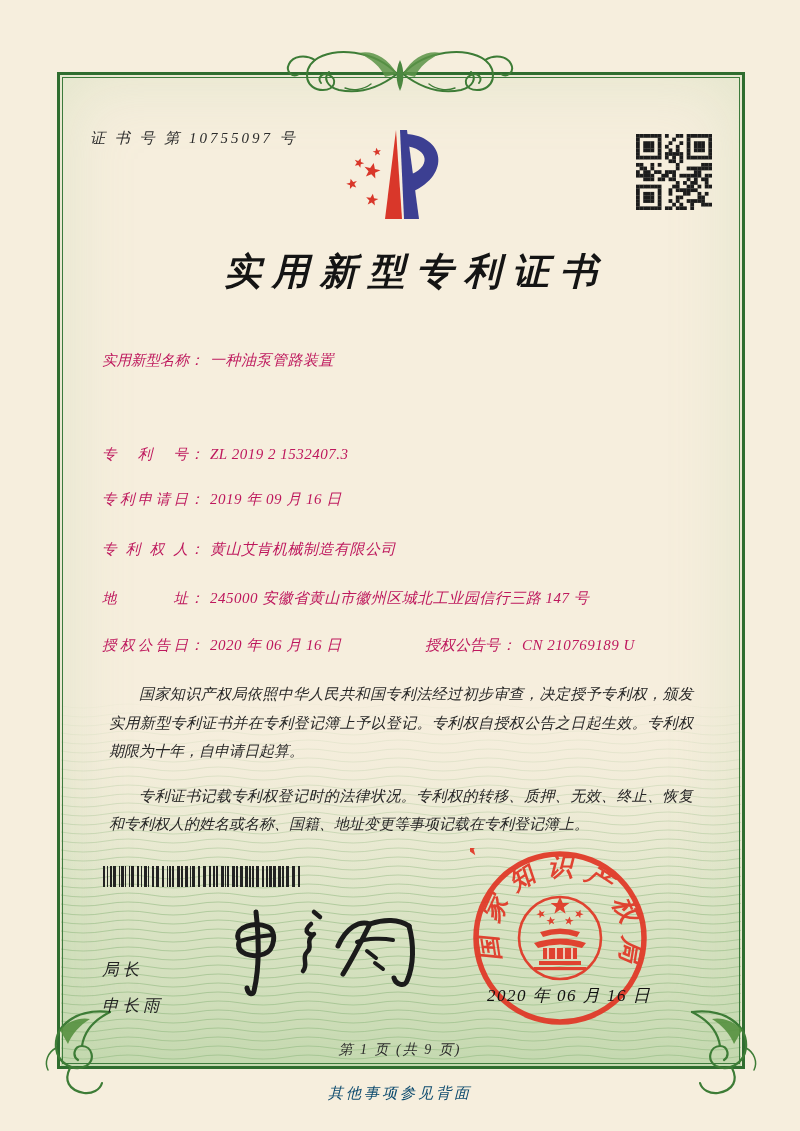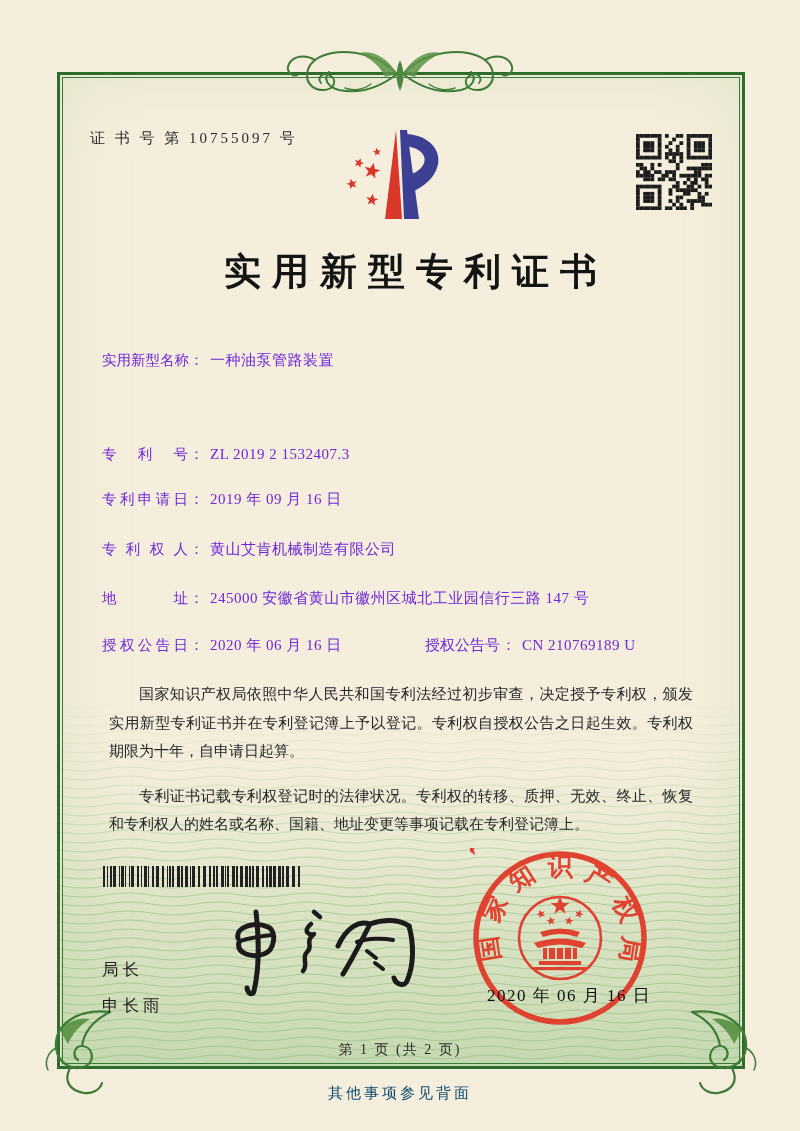--- a/index.html
+++ b/index.html
@@ -1,31 +1,31 @@
 <!DOCTYPE html>
 <html><head>
 <meta charset="utf-8">
 <style>
   html,body{margin:0;padding:0;}
   body{background:#e9e2cf;font-family:"Liberation Serif","DejaVu Serif",serif;}
-  .page{position:relative;width:800px;height:1131px;background:#f6eedd;overflow:hidden;margin:0 auto;}
+  .page{position:relative;width:800px;height:1131px;background:#f6eedd;overflow:hidden;margin:0 auto;font-style:italic;}
   
   .frame{position:absolute;left:57px;top:72px;width:688px;height:997px;border:3px solid #2f6d2f;box-sizing:border-box;box-shadow:inset 0 0 70px rgba(170,205,150,.28);}
   .frame-inner{position:absolute;inset:2px;border:1px solid #3c7a3c;}
   
   .band{position:absolute;left:61px;top:700px;width:680px;height:366px;pointer-events:none;
         background:linear-gradient(to bottom,rgba(205,226,188,0) 0%,rgba(199,221,180,.45) 45%,rgba(185,212,165,.75) 100%);}
   .band svg{position:absolute;inset:0;}
   .band .fade{position:absolute;left:0;top:0;width:100%;height:55%;
         background:linear-gradient(to bottom,rgba(246,238,221,.95),rgba(246,238,221,0));}
   .cert-no{position:absolute;left:90px;top:129px;font-size:15px;letter-spacing:3px;color:#2b2b2b;}
   .logo{position:absolute;left:346px;top:122px;}
   .qr{position:absolute;left:636px;top:134px;}
   .title{position:absolute;left:0;top:247px;width:100%;text-align:center;font-size:37px;font-weight:700;letter-spacing:11px;color:#141414;margin-left:16px;}
-  .frow{position:absolute;left:102px;width:610px;font-size:15px;color:#6d28d9;white-space:nowrap;}
+  .frow{position:absolute;left:102px;width:610px;font-size:15px;color:#be185d;white-space:nowrap;}
   .flabel{display:inline-block;width:86px;font-size:14.5px;text-align:justify;text-align-last:justify;vertical-align:baseline;}
   .fcolon{display:inline-block;margin:0 6px 0 1px;}
   .fval{letter-spacing:.5px;}
   .fextra{position:absolute;left:323px;top:0;}
   .paras{position:absolute;left:93px;top:664px;width:616px;font-size:15px;line-height:28.5px;color:#262626;text-align:justify;}
   .paras p{margin:16px;text-indent:2em;}
   .barcode{position:absolute;left:103px;top:866px;}
   .signer{position:absolute;left:102px;top:919px;font-size:16.5px;letter-spacing:4px;color:#222;margin-top:40px;}
   .signer div{margin-bottom:14px;}
   .sig{position:absolute;left:216px;top:884px;}
@@ -484,16 +484,16 @@
       <path d="M70,84 Q90,77 110,84 L107,89 Q90,83 73,89 Z" stroke="none"></path>
       <path d="M64,95 Q90,86 116,95 L112,100 Q90,93 68,100 Z" stroke="none"></path>
       <rect x="73" y="100" width="34" height="11" stroke="none"></rect>
       <rect x="69" y="113" width="42" height="4" stroke="none"></rect>
       <rect x="64" y="119" width="52" height="3.2" stroke="none"></rect>
       <path d="M78,100 v11 M86,100 v11 M94,100 v11 M102,100 v11" stroke="#f6eedd" stroke-width="1.6"></path>
     </g>
   </svg>
   <div class="seal-date">2020 年 06 月 16 日</div>
 
-  <div class="page-info">第 1 页 (共 2 页)</div>
+  <div class="page-info">第 1 页 (共 9 页)</div>
   <div class="back-note">其他事项参见背面</div>
 
 </div>
 
 </body></html>

